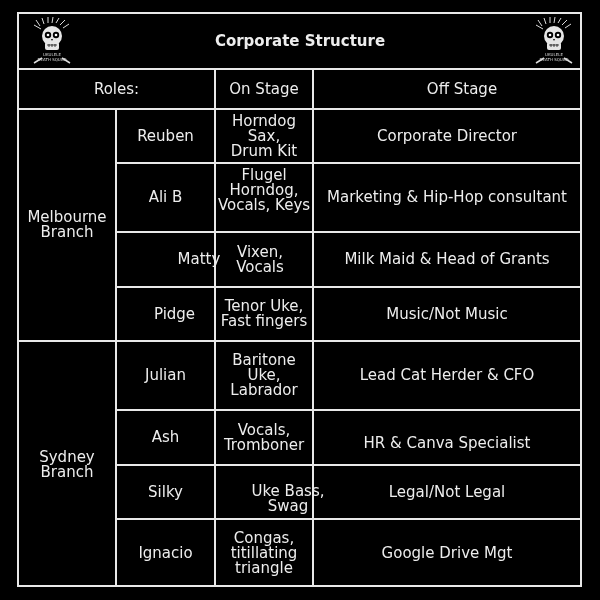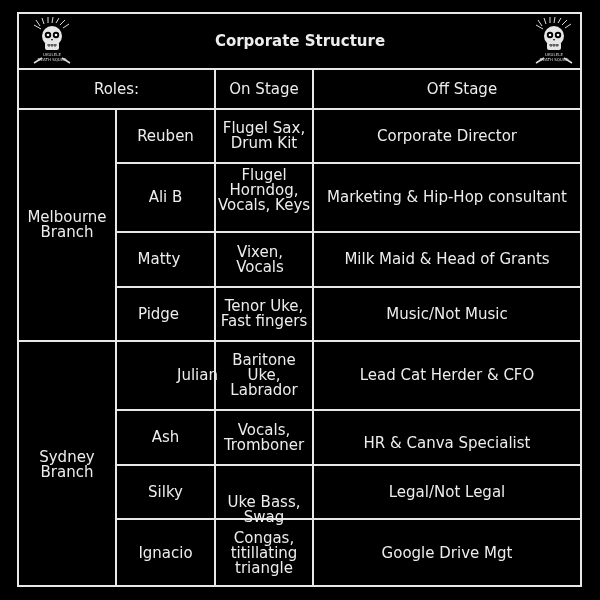--- a/index.html
+++ b/index.html
@@ -74,51 +74,51 @@
 <div class="cell" style="left:19px; top:70px; width:195px; height:38px;">Roles:</div>
 <div class="cell" style="left:216px; top:70px; width:96px; height:38px;">On Stage</div>
 <div class="cell" style="left:314px; top:70px; width:296px; height:38px;">Off Stage</div>
 
 <div class="cell lines" style="left:19px; top:110px; width:96px; height:230px;">Melbourne
 Branch</div>
 <div class="cell lines" style="left:19px; top:342px; width:96px; height:245px;">Sydney
 Branch</div>
 
 <div class="cell" style="left:117px; top:110px; width:97px; height:52px;">Reuben</div>
-<div class="cell lines" style="left:216px; top:110px; width:96px; height:52px;">Flugel Sax,
+<div class="cell lines" style="left:216px; top:110px; width:96px; height:52px;">Horndog Sax,
 Drum Kit</div>
 <div class="cell" style="left:314px; top:110px; width:266px; height:52px;">Corporate Director</div>
 
 <div class="cell" style="left:117px; top:164px; width:97px; height:67px;">Ali B</div>
 <div class="cell lines" style="left:216px; top:164px; width:96px; height:53px;">Flugel
 Horndog,
 Vocals, Keys</div>
 <div class="cell" style="left:314px; top:164px; width:266px; height:67px;">Marketing &amp; Hip-Hop consultant</div>
 
-<div class="cell" style="left:117px; top:233px; width:84px; height:53px;">Matty</div>
+<div class="cell" style="left:117px; top:233px; width:84px; height:53px;padding-left:40px;">Matty</div>
 <div class="cell lines" style="left:216px; top:233px; width:88px; height:53px;">Vixen, Vocals</div>
 <div class="cell" style="left:314px; top:233px; width:266px; height:53px;">Milk Maid &amp; Head of Grants</div>
 
-<div class="cell" style="left:110px; top:288px; width:97px; height:52px;">Pidge</div>
+<div class="cell" style="left:126px; top:288px; width:97px; height:52px;">Pidge</div>
 <div class="cell lines" style="left:216px; top:288px; width:96px; height:52px;">Tenor Uke,
 Fast fingers</div>
 <div class="cell" style="left:314px; top:288px; width:266px; height:52px;">Music/Not Music</div>
 
-<div class="cell" style="left:117px; top:342px; width:97px; height:67px;padding-left:32px;">Julian</div>
+<div class="cell" style="left:117px; top:342px; width:97px; height:67px;">Julian</div>
 <div class="cell lines" style="left:216px; top:342px; width:96px; height:67px;">Baritone Uke,
 Labrador</div>
 <div class="cell" style="left:314px; top:342px; width:266px; height:67px;">Lead Cat Herder &amp; CFO</div>
 
 <div class="cell" style="left:117px; top:411px; width:97px; height:53px;">Ash</div>
 <div class="cell lines" style="left:216px; top:411px; width:96px; height:53px;">Vocals,
 Tromboner</div>
 <div class="cell" style="left:314px; top:411px; width:266px; height:65px;">HR &amp; Canva Specialist</div>
 
 <div class="cell" style="left:117px; top:466px; width:97px; height:52px;">Silky</div>
-<div class="cell lines" style="left:216px; top:484px; width:96px; height:52px;">Uke Bass,
+<div class="cell lines" style="left:216px; top:473px; width:96px; height:52px;padding-left:24px;">Uke Bass,
 Swag</div>
 <div class="cell" style="left:314px; top:466px; width:266px; height:52px;">Legal/Not Legal</div>
 
 <div class="cell" style="left:117px; top:520px; width:97px; height:67px;">Ignacio</div>
 <div class="cell lines" style="left:216px; top:520px; width:96px; height:67px;">Congas,
 titillating
 triangle</div>
 <div class="cell" style="left:314px; top:520px; width:266px; height:67px;">Google Drive Mgt</div>
 
 </body></html>

